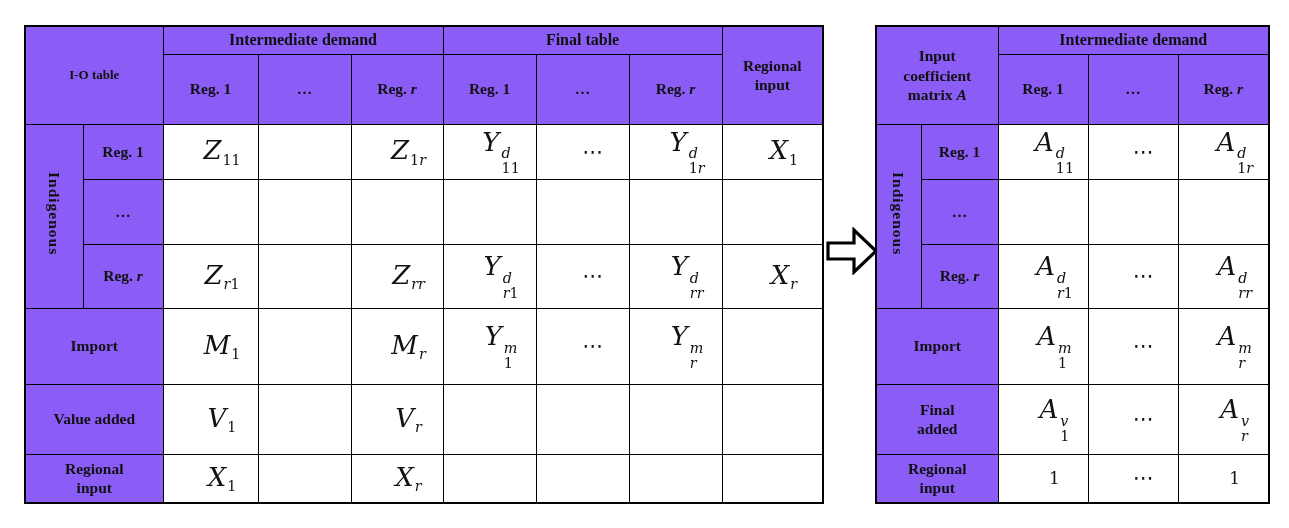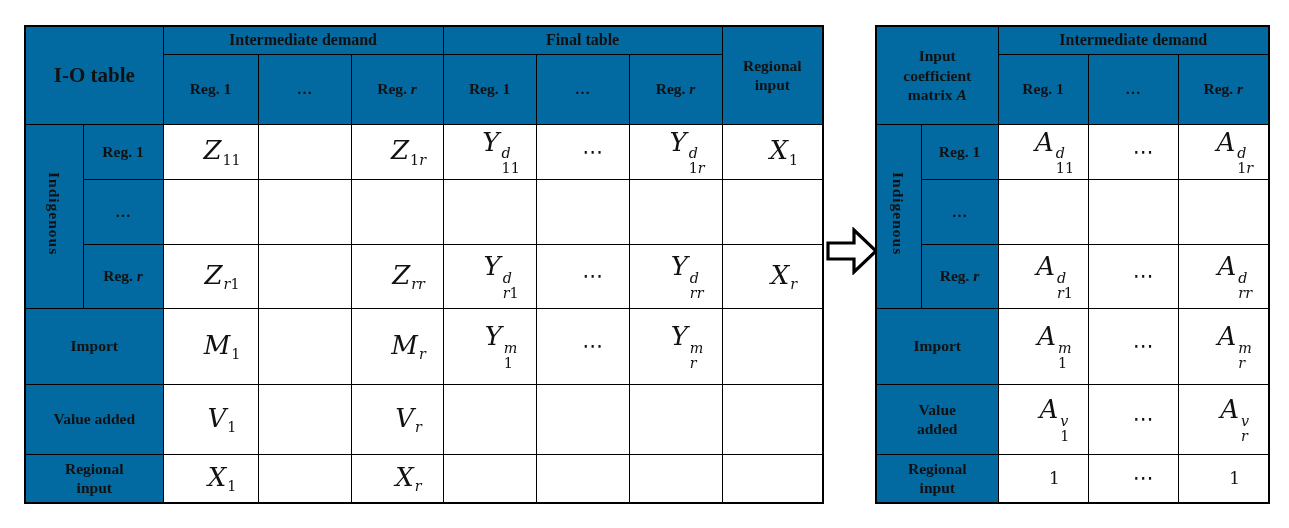--- a/index.html
+++ b/index.html
@@ -8,21 +8,21 @@
     font-family:"Liberation Serif",serif;color:#111;
   }
   table{
     position:absolute;border-collapse:collapse;table-layout:fixed;
     border:2.5px solid #000;background:#fff;
   }
   td{
     border:1.5px solid #000;text-align:center;vertical-align:middle;
     padding:0 2px;overflow:hidden;
   }
-  td.hd{background:#0369a1;}
+  td.hd{background:#8b5cf6;}
   .lbl{
     font-family:"Liberation Serif",serif;font-weight:bold;font-size:15.5px;
     white-space:pre-line;line-height:1.25;
   }
   .grp{font-size:16px;}
   .lbl i{font-style:italic;}
   .mcell{
     font-family:"DejaVu Serif","DejaVu Sans",serif;font-size:26px;
     font-weight:normal;
     padding-left:25px;
@@ -54,21 +54,21 @@
       <col style="width:95px">
     <col style="width:93px">
       <col style="width:92px">
       <col style="width:93px">
     <col style="width:93px">
       <col style="width:93px">
       <col style="width:101px">
   </colgroup>
   <tbody>
       <tr class="r1">
-    <td class="hd lbl" colspan="2" rowspan="2" style="font-size:21px">I-O table</td>
+    <td class="hd lbl" colspan="2" rowspan="2" style="font-size:13px">I-O table</td>
     <td class="hd lbl grp" colspan="3">Intermediate demand</td>
     <td class="hd lbl grp" colspan="3">Final table</td>
     <td class="hd lbl" rowspan="2">Regional
 input</td>
   </tr>
   <tr class="r2">
     <td class="hd lbl">Reg. 1</td>
     <td class="hd lbl">…</td>
     <td class="hd lbl">Reg. <i>r</i></td>
     <td class="hd lbl">Reg. 1</td>
@@ -223,21 +223,21 @@
             <span><i>m</i></span>
             <span>1</span>
           </span></td>
     <td class="mcell dots">⋯</td>
     <td class="mcell"><i>A</i><span class="mstack">
             <span><i>m</i></span>
             <span><i>r</i></span>
           </span></td>
   </tr>
   <tr class="r7">
-    <td class="hd lbl" colspan="2">Value
+    <td class="hd lbl" colspan="2">Final
 added</td>
     <td class="mcell"><i>A</i><span class="mstack">
             <span><i>v</i></span>
             <span>1</span>
           </span></td>
     <td class="mcell dots">⋯</td>
     <td class="mcell"><i>A</i><span class="mstack">
             <span><i>v</i></span>
             <span><i>r</i></span>
           </span></td>

